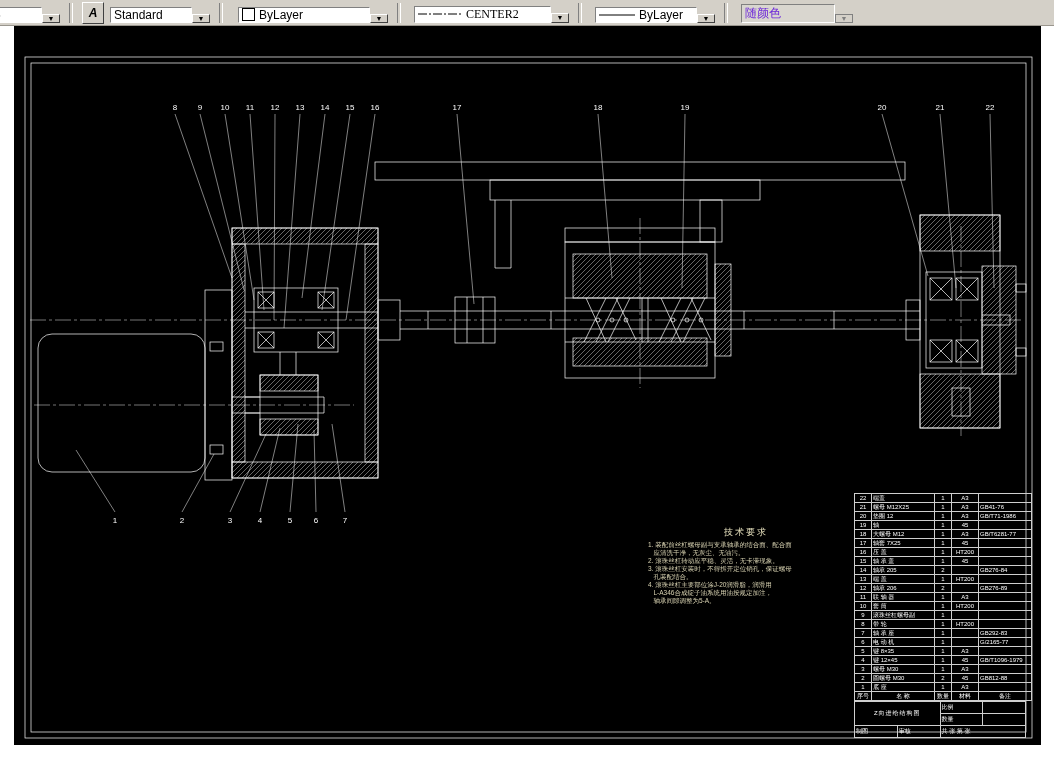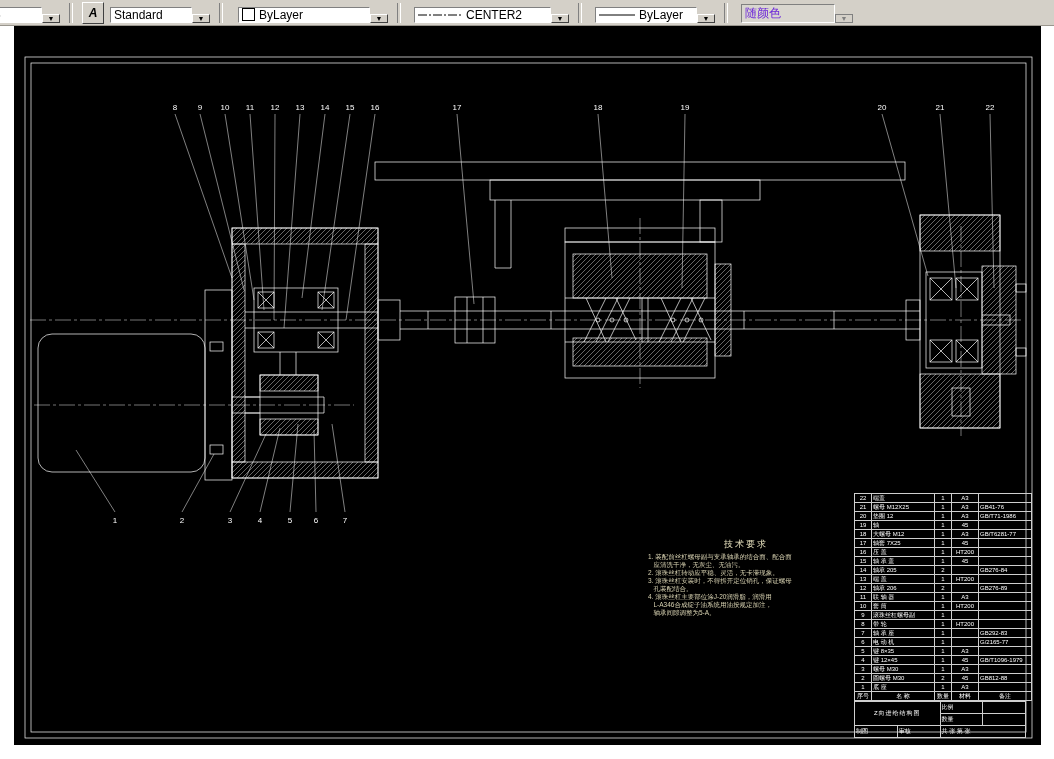--- a/index.html
+++ b/index.html
@@ -41,21 +41,21 @@
     position:absolute;left:14px;top:26px;width:1027px;height:719px;
     background:#000;cursor:crosshair;
   }
   svg#dwg{position:absolute;left:0;top:0;}
   .ln rect,.ln line,.ln circle,.ln path{stroke:#fff;stroke-width:0.7;fill:none;}
   .ln .h{fill:url(#hatch);}
   .cl line{stroke:#e8e8e8;stroke-width:0.5;stroke-dasharray:16 3 3 3;fill:none;}
   .leaders line{stroke:#fff;stroke-width:0.5;}
   .leaders text{fill:#fff;font-size:8px;font-family:"Liberation Sans",sans-serif;text-anchor:middle;}
   
-  .tech-req{position:absolute;left:634px;top:512px;width:196px;color:#d9d3b2;}
+  .tech-req{position:absolute;left:634px;top:500px;width:196px;color:#d9d3b2;}
   .tr-title{text-align:center;font-size:9px;letter-spacing:2px;margin-bottom:2px;color:#e6e0bd;}
   .tr-line{font-size:6.5px;line-height:8px;white-space:pre;}
   
   .bom-wrap{position:absolute;right:15px;bottom:7px;width:172px;color:#fff;}
   table{border-collapse:collapse;width:172px;table-layout:fixed;}
   .bom td{
     border:0.5px solid #cfcfcf;font-size:6px;line-height:1;height:8px;
     padding:0 1px;overflow:hidden;white-space:nowrap;color:#fff;
   }
   .bom td:nth-child(1){width:14px;text-align:center;}
@@ -98,21 +98,21 @@
   <div class="combo" style="width:150px;margin-left:6px;">
     <span class="cfield">
       <span class="swatch"></span>
       <span>ByLayer</span>
     </span>
     <span class="carrow btn3d">▼</span>
   </div>
 
   <span class="sep"></span>
 
-  <div class="combo" style="width:155px;margin-left:4px;">
+  <div class="combo" style="width:155px;margin-left:4px;font-family:Liberation Serif, serif;">
     <span class="cfield">
       <svg width="44" height="8">
           <line x1="0" y1="4" x2="44" y2="4" stroke="#000" stroke-width="1" stroke-dasharray="9 2 2 2"></line>
         </svg>
       <span>CENTER2</span>
     </span>
     <span class="carrow btn3d">▼</span>
   </div>
 
   <span class="sep"></span>

